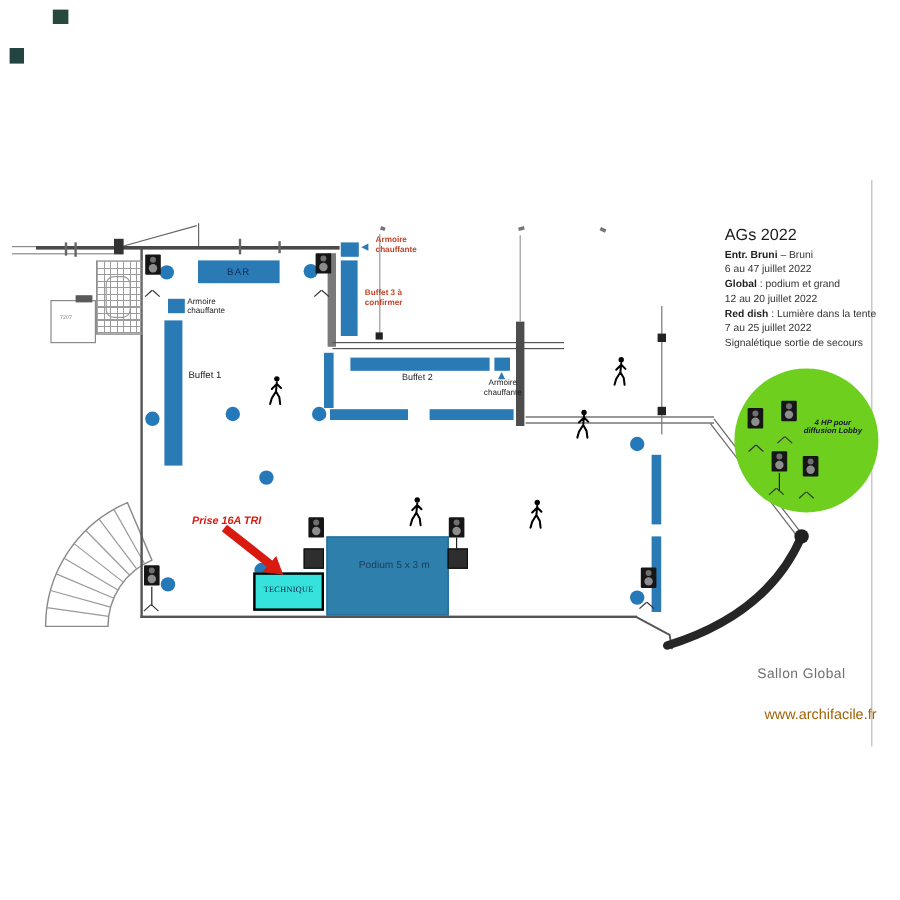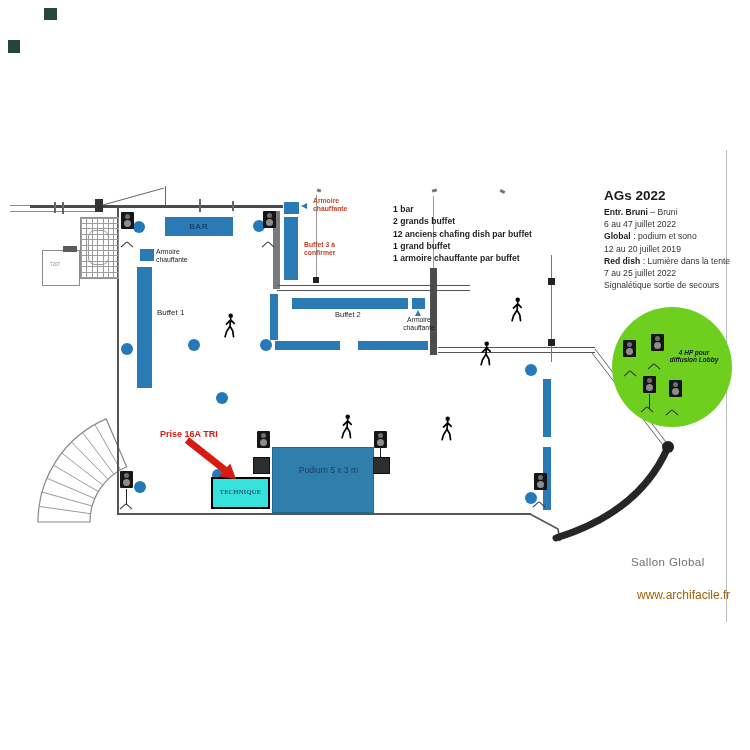--- a/index.html
+++ b/index.html
@@ -141,21 +141,21 @@
   <div class="dot" style="left:525px;top:364px;"></div>
   <div class="dot" style="left:134px;top:481px;"></div>
   <div class="dot" style="left:212px;top:469px;"></div>
   <div class="dot" style="left:525px;top:492px;"></div>
 
   <div class="abs" style="left:272px;top:447px;width:100px;height:64px;background:#2e7fab;border:1px solid #1e6a96;"></div>
   <div class="lbl" style="left:272px;top:465px;width:113px;text-align:center;font-size:8.5px;color:#1d3f60;">Podium 5 x 3 m</div>
   <div class="abs" style="left:211px;top:477px;width:55px;height:28px;background:#35e3dc;border:2px solid #000;"></div>
   <div class="lbl" style="left:213px;top:488px;width:55px;text-align:center;font-size:6.8px;font-family:'Liberation Serif',serif;color:#1a1a40;letter-spacing:.3px;">TECHNIQUE</div>
 
-  <div class="abs" style="left:160px;top:429px;font-size:9px;font-weight:bold;color:#d81a10;">Prise 16A TRI</div>
+  <div class="abs" style="left:160px;top:429px;font-size:9px;font-weight:bold;font-style:italic;color:#d81a10;">Prise 16A TRI</div>
   <svg class="abs" style="left:183px;top:437px;" width="62" height="48" viewBox="0 0 62 48">
     <line x1="4" y1="3" x2="42" y2="33" stroke="#d81a10" stroke-width="7"></line>
     <polygon points="53,42 47.2,26.4 35.8,39.6" fill="#d81a10"></polygon>
   </svg>
 
   <div class="abs" style="left:612px;top:307px;width:120px;height:120px;border-radius:50%;background:#6ecf1f;"></div>
   <div class="abs" style="left:667px;top:349px;width:54px;font-size:6.5px;line-height:7.2px;font-weight:bold;font-style:italic;text-align:center;color:#15152e;">4 HP pour diffusion Lobby</div>
 
   <div class="spk" style="left:121px;top:212px;"></div>
   <div class="spk" style="left:263px;top:211px;"></div>
@@ -197,34 +197,27 @@
     </svg>
   <svg class="person" style="left:340px;top:413px;" viewBox="0 0 20 36">
       <circle cx="11" cy="4" r="3.2"></circle>
       <path d="M11 8 L10 19 M11 10 L5 16 M11 10 L16 15 M10 19 L5 27 L3 34 M10 19 L14 26 L15 34" stroke="#000" stroke-width="2.4" fill="none" stroke-linecap="round"></path>
     </svg>
   <svg class="person" style="left:440px;top:415px;" viewBox="0 0 20 36">
       <circle cx="11" cy="4" r="3.2"></circle>
       <path d="M11 8 L10 19 M11 10 L5 16 M11 10 L16 15 M10 19 L5 27 L3 34 M10 19 L14 26 L15 34" stroke="#000" stroke-width="2.4" fill="none" stroke-linecap="round"></path>
     </svg>
 
-  <div class="abs" style="left:393px;top:203px;font-size:8.6px;font-weight:bold;line-height:12.3px;color:#1e1e1e;">
-    <div>1 bar</div>
-    <div>2 grands buffet</div>
-    <div>12 anciens chafing dish par buffet</div>
-    <div>1 grand buffet</div>
-    <div>1 armoire chauffante par buffet</div>
-  </div>
 
   <div class="abs" style="left:604px;top:188px;width:135px;">
-    <div style="font-size:13.5px;font-weight:bold;color:#1a1a1a;margin-bottom:3px;">AGs 2022</div>
+    <div style="font-size:13.5px;font-weight:normal;color:#1a1a1a;margin-bottom:3px;">AGs 2022</div>
     <div class="legend-line"><b>Entr. Bruni</b><span> – Bruni</span></div>
     <div class="legend-line"><b></b><span>6 au 47 juillet 2022</span></div>
-    <div class="legend-line"><b>Global</b><span> : podium et sono</span></div>
-    <div class="legend-line"><b></b><span>12 au 20 juillet 2019</span></div>
+    <div class="legend-line"><b>Global</b><span> : podium et grand</span></div>
+    <div class="legend-line"><b></b><span>12 au 20 juillet 2022</span></div>
     <div class="legend-line"><b>Red dish</b><span> : Lumière dans la tente</span></div>
     <div class="legend-line"><b></b><span>7 au 25 juillet 2022</span></div>
     <div class="legend-line"><b></b><span>Signalétique sortie de secours</span></div>
   </div>
 
   <div class="abs" style="left:631px;top:556px;font-size:11.5px;color:#707070;letter-spacing:.4px;">Sallon Global</div>
   <div class="abs" style="left:637px;top:588px;font-size:12px;color:#a16207;">www.archifacile.fr</div>
 
 </div>
 

